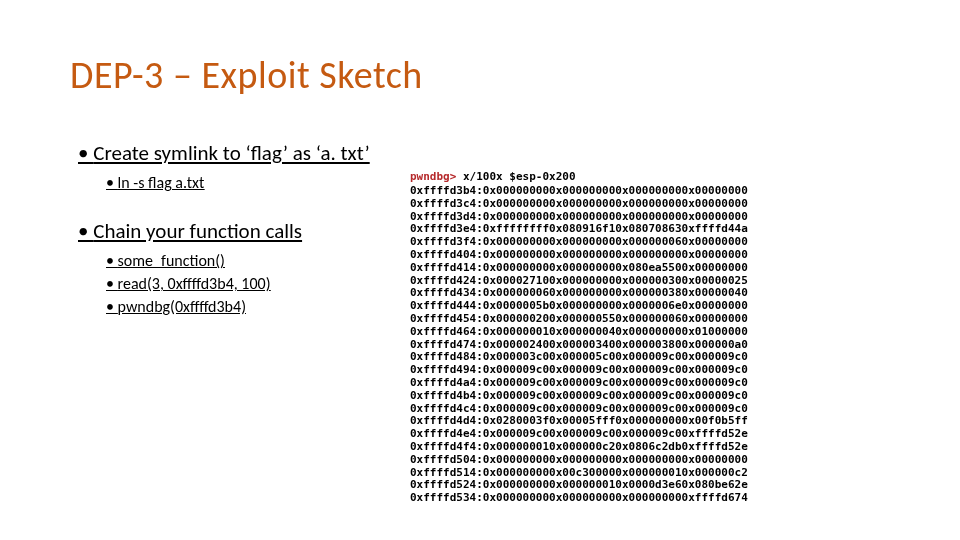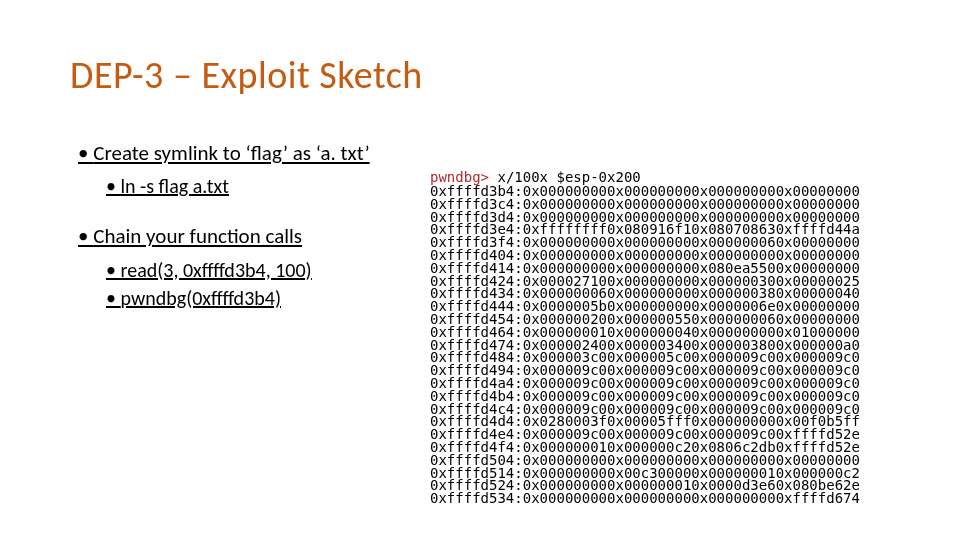--- a/index.html
+++ b/index.html
@@ -3,24 +3,24 @@
 <meta charset="utf-8">
 <style>
   * { margin: 0; padding: 0; box-sizing: border-box; }
   html, body { width: 960px; height: 540px; background: #ffffff; font-family: Calibri, Arial, sans-serif; color: #000; overflow: hidden; }
   .slide { position: relative; width: 808px; height: 540px; padding: 4px; }
   .title { position: absolute; left: 70px; top: 52px; font-size: 38px; font-weight: 400; color: #c55a11; letter-spacing: 0.5px; }
   .content { position: absolute; left: 78px; top: 140px; width: 360px; font-size: 21px; line-height: 1.3; }
   .content ul { list-style: none; text-decoration: underline; }
   .content > ul > li { margin-bottom: 24px; }
   .content > ul > li > .bullet-row::before { content: "• "; }
-  .content ul ul { margin-top: 6px; margin-left: 28px; font-size: 20px; }
+  .content ul ul { margin-top: 6px; margin-left: 28px; font-size: 16px; }
   .content ul ul li::before { content: "• "; }
   .content ul ul li { margin-bottom: 2px; }
-  .memdump { position: absolute; left: 430px; top: 185px; font-family: "DejaVu Sans Mono", Consolas, monospace; font-size: 14px; line-height: 12.8px; color: #000; font-weight: normal; }
+  .memdump { position: absolute; left: 410px; top: 185px; font-family: "DejaVu Sans Mono", Consolas, monospace; font-size: 11px; line-height: 12.8px; color: #000; font-weight: bold; }
   .memdump .hdr { position: absolute; left: 0; top: -14px; white-space: nowrap; }
   .memdump .hdr .pwn { color: #b6292b; }
   .memdump .cols { display: flex; }
   .memdump .col { display: flex; flex-direction: column; }
   .memdump .row { white-space: nowrap; }
   .memdump .addr::after { content: ":"; }
 </style>
 </head>
 <body>
 <div class="slide">
@@ -31,20 +31,21 @@
   <ul>
     <li>
       <span class="bullet-row">Create symlink to ‘flag’ as ‘a. txt’</span>
       <ul>
         <li>ln -s flag a.txt</li>
       </ul>
     </li>
     <li>
       <span class="bullet-row">Chain your function calls</span>
       <ul>
+        <li>some_function()</li>
         <li>read(3, 0xffffd3b4, 100)</li>
         <li>pwndbg(0xffffd3b4)</li>
       </ul>
     </li>
     <li>
     </li>
   </ul>
 </div>
 
 <div class="memdump">

